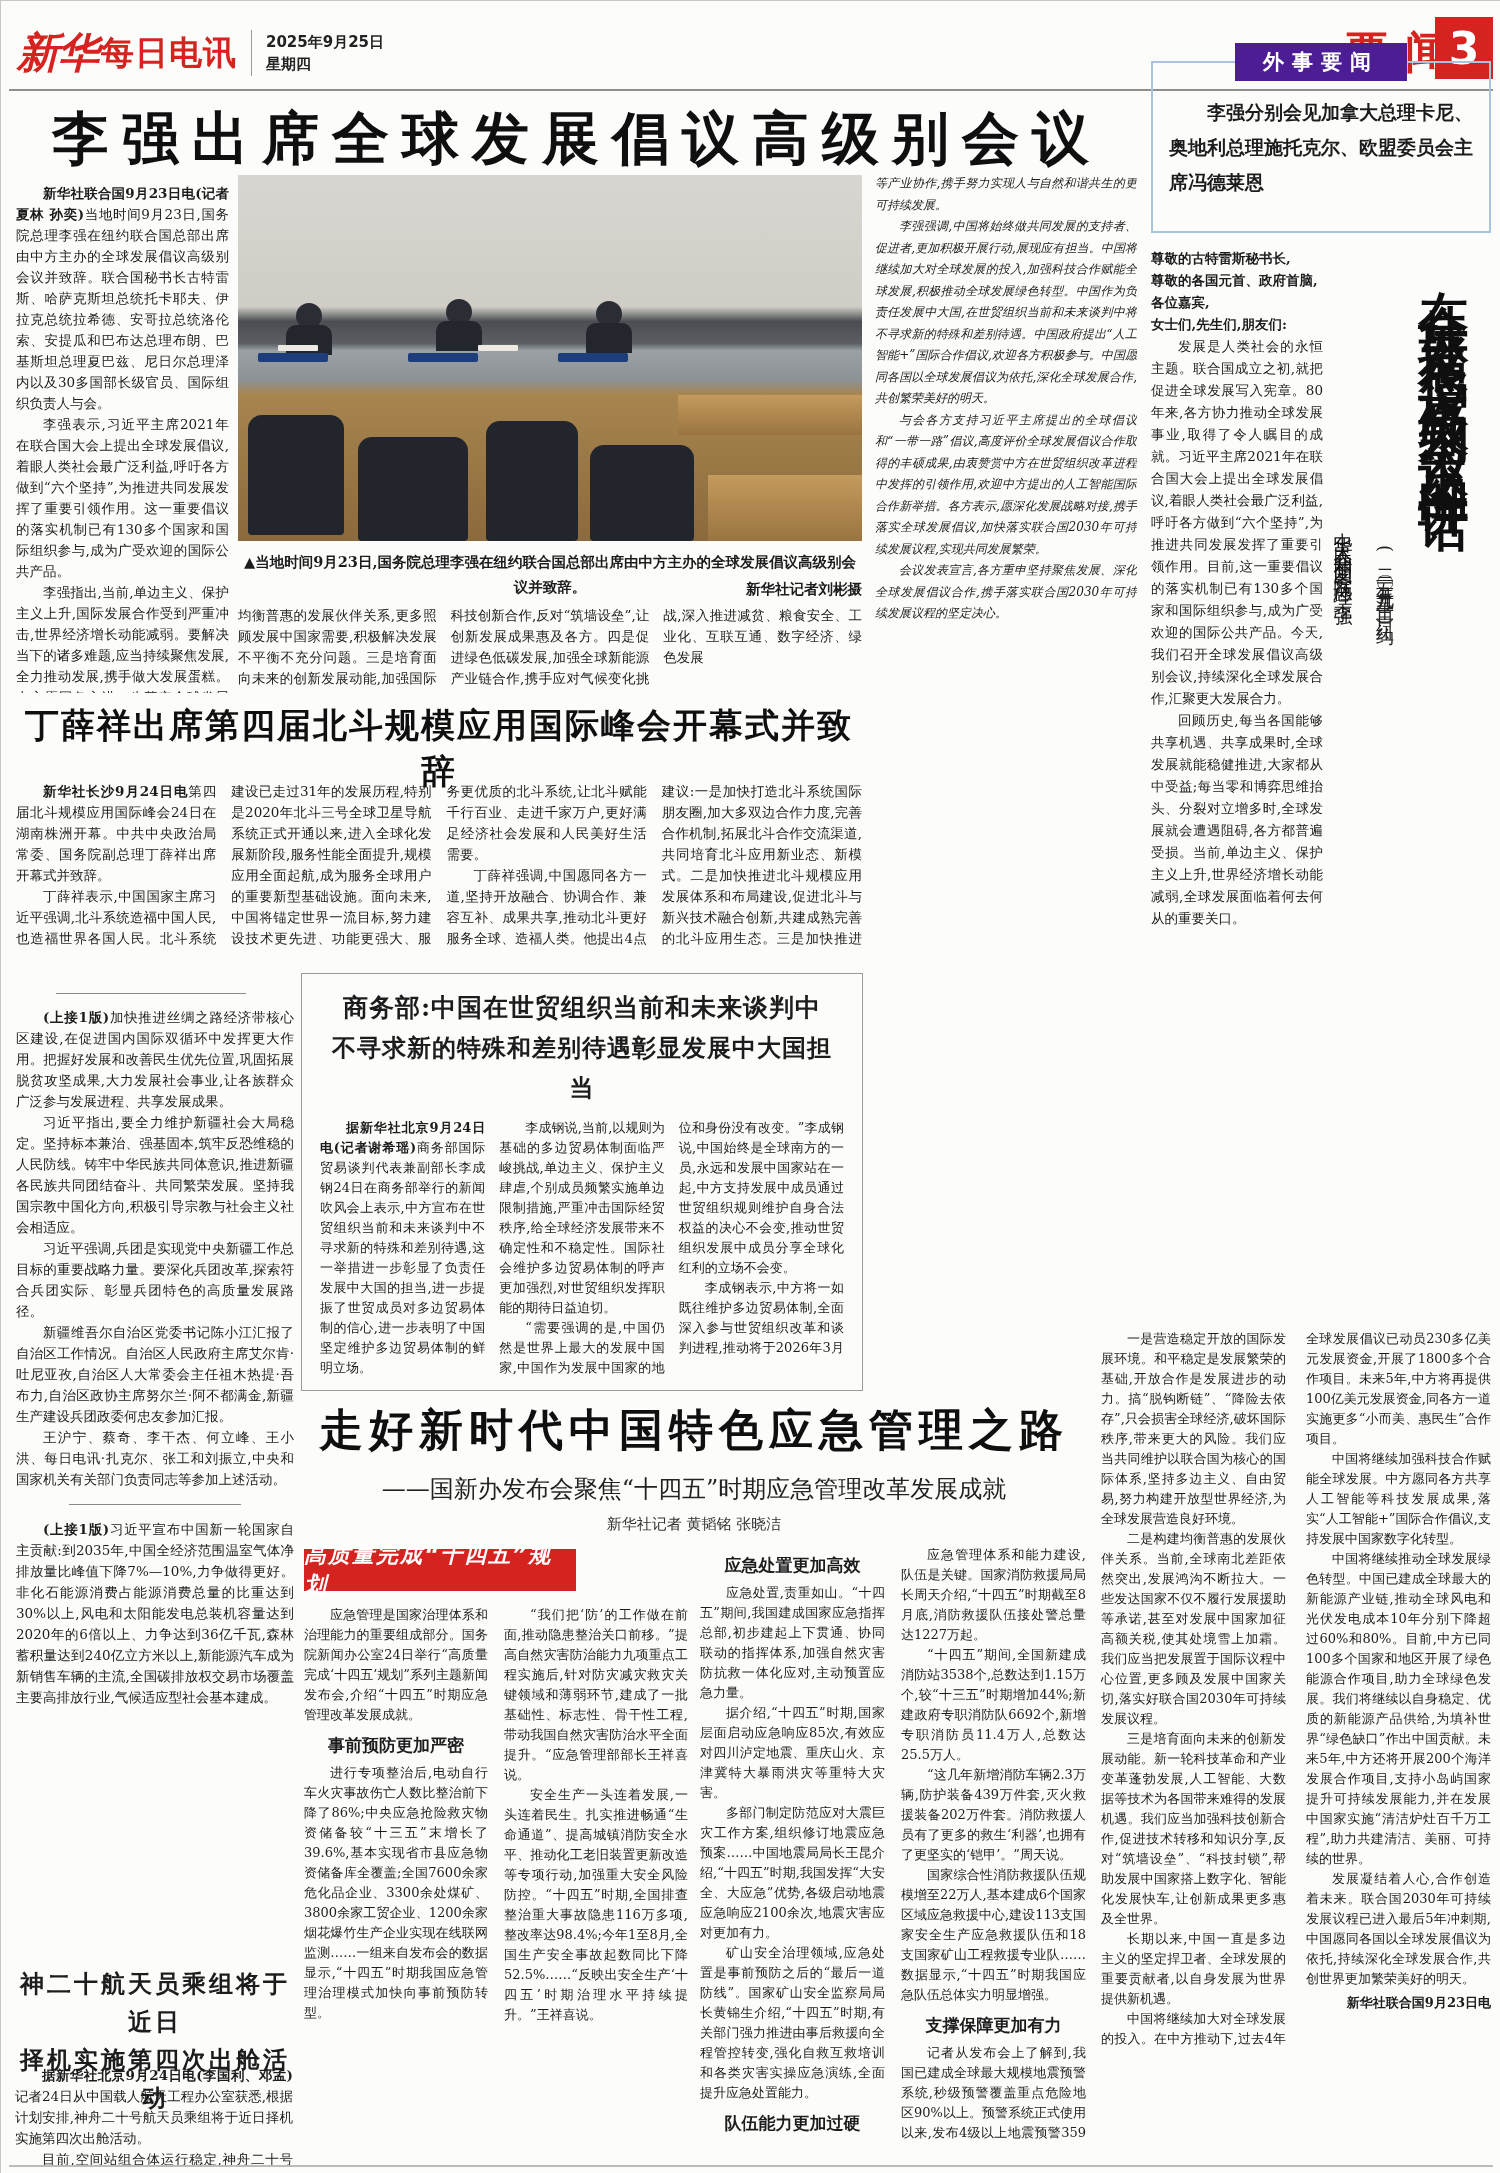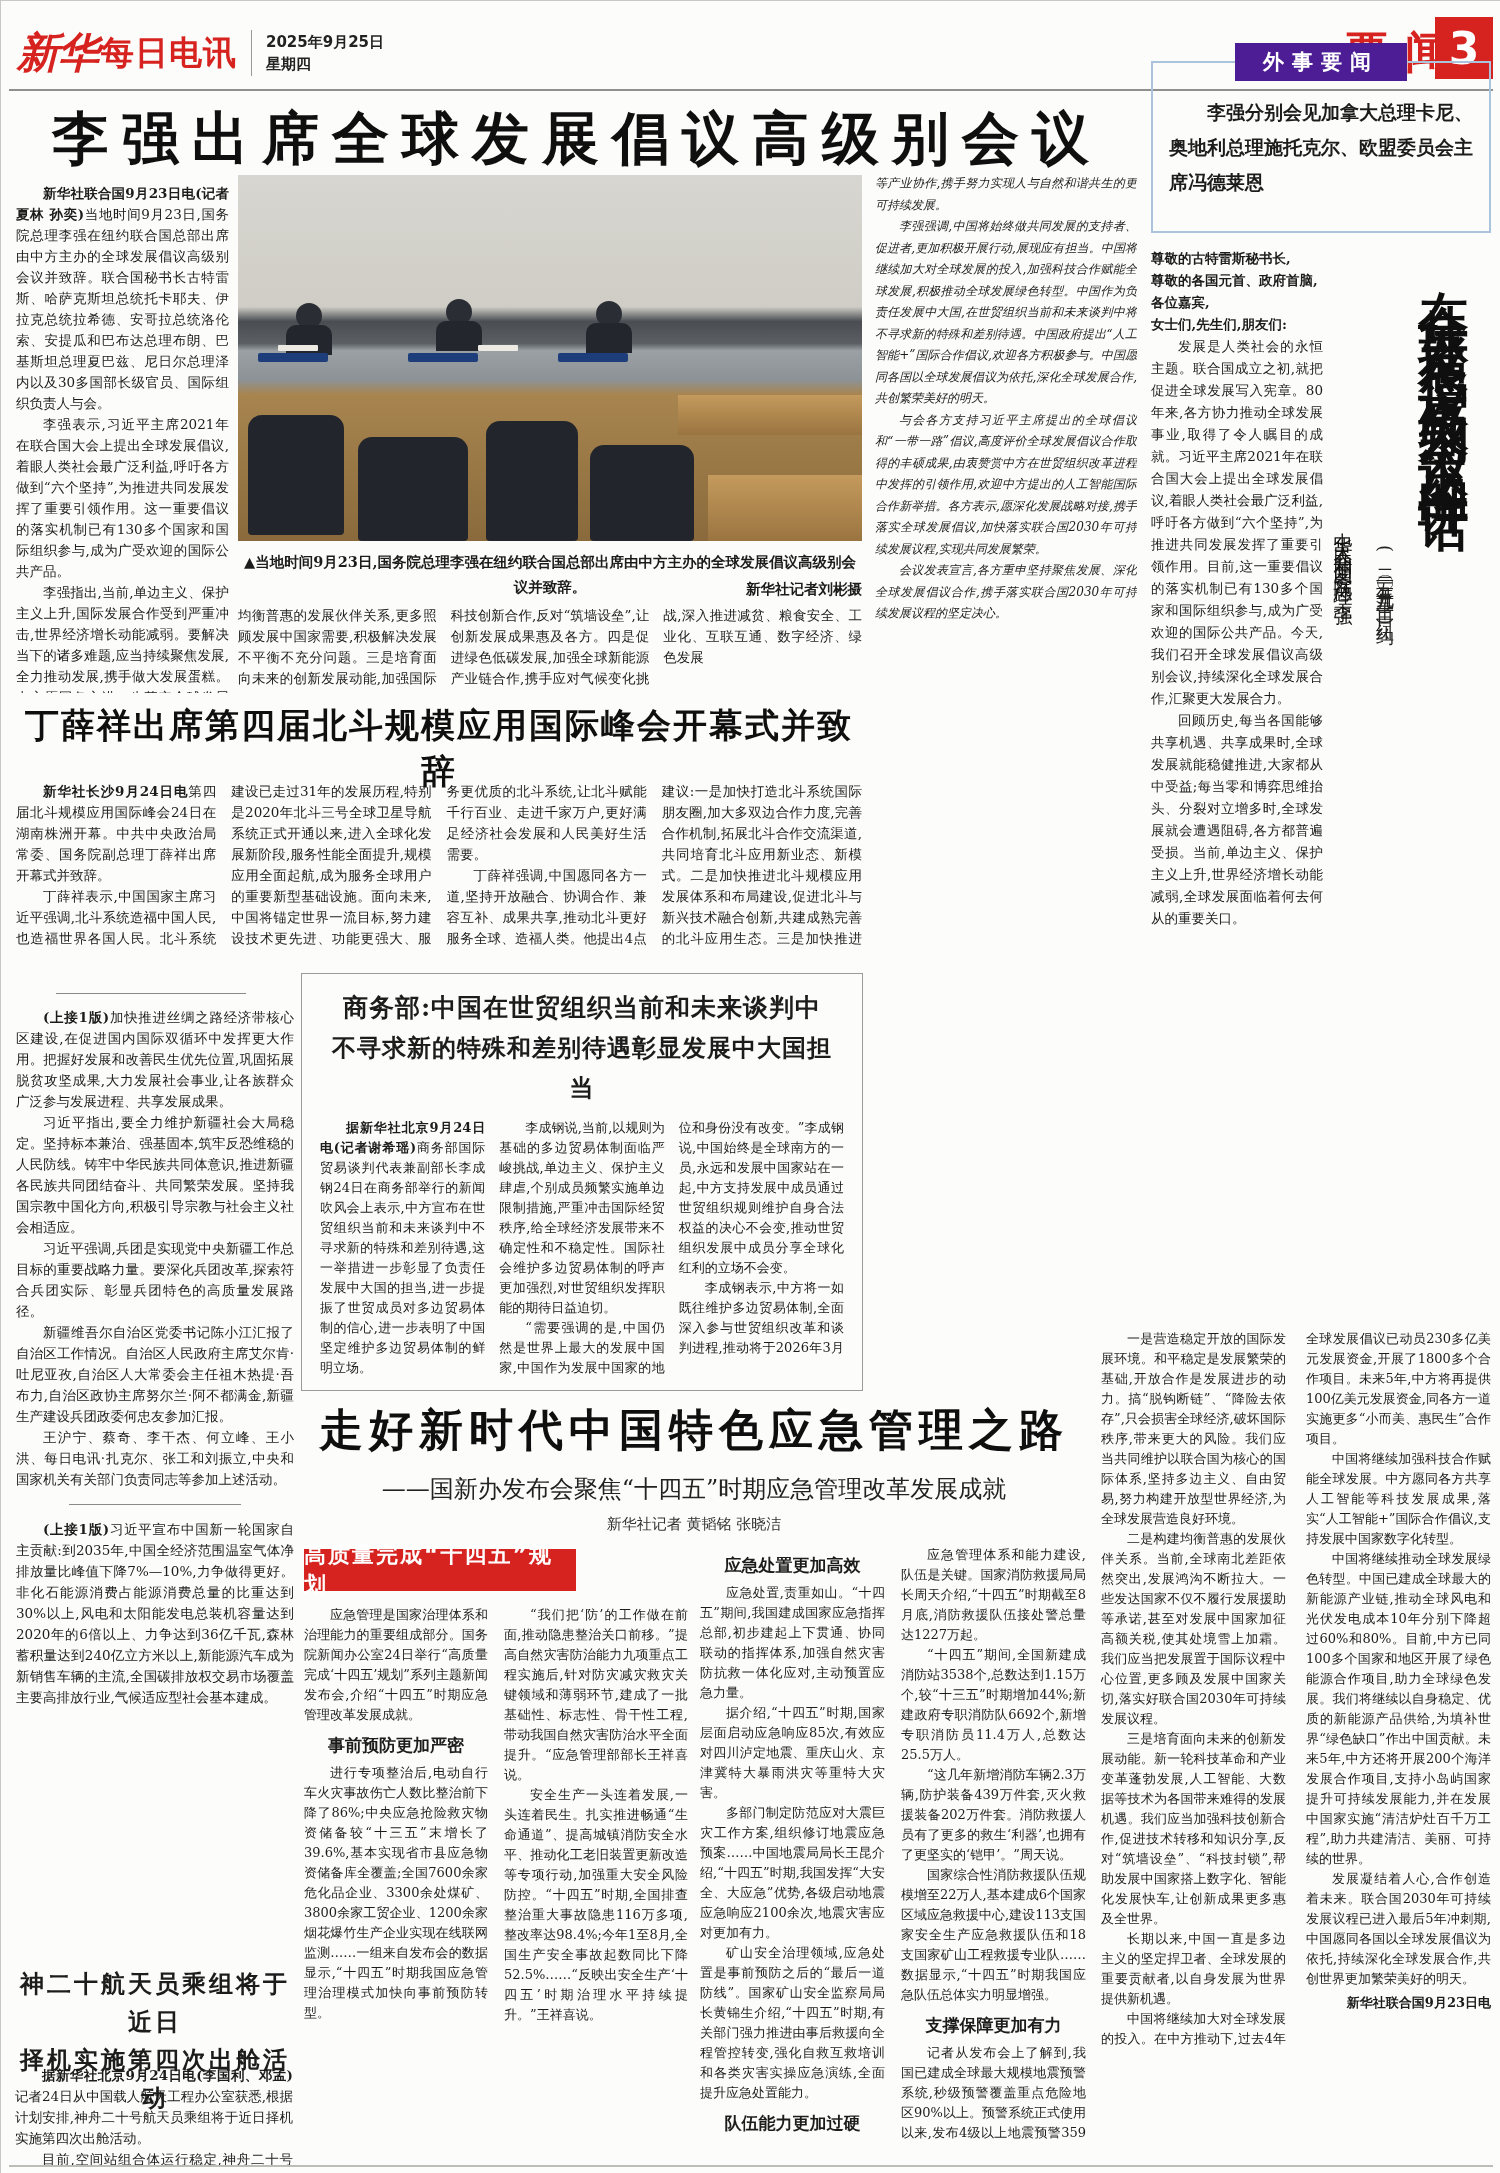--- a/index.html
+++ b/index.html
@@ -51,21 +51,21 @@
   #lead-caption{font-size:14.5px;line-height:25px;font-weight:600;position:relative;}
   #lead-caption .credit{position:absolute;right:0;bottom:0;font-weight:bold;}
 
   
   #mofcom-box{border:1px solid #9a9a9a;padding:14px 18px;box-sizing:border-box;}
   .mof-hl{font-size:25px;font-weight:bold;text-align:center;letter-spacing:1px;line-height:40px;}
   #mofcom-body{font-size:13px;line-height:20px;}
 
   
   #emer-redbox{background:#d6231f;color:#fff;font-weight:bold;font-size:22px;display:flex;align-items:center;justify-content:center;
-               font-family:"DejaVu Sans","Liberation Sans",sans-serif;letter-spacing:2px;}
+               font-family:"DejaVu Sans","Liberation Sans",sans-serif;letter-spacing:2px;font-style:italic;}
   .emer-body{font-size:13px;line-height:20px;}
 
   
   .sz-hl{font-size:24px;font-weight:bold;text-align:center;letter-spacing:3px;line-height:38px;}
 
   
   #waishi-box{border:2px solid #a9c4dc;box-sizing:border-box;}
   #waishi-tab{position:absolute;left:50%;transform:translateX(-50%);top:-20px;width:172px;height:38px;background:#4c1d95;color:#fff;
               display:flex;align-items:center;justify-content:center;font-size:21px;font-weight:bold;letter-spacing:8px;
               font-family:"DejaVu Sans","Liberation Sans",sans-serif;}

